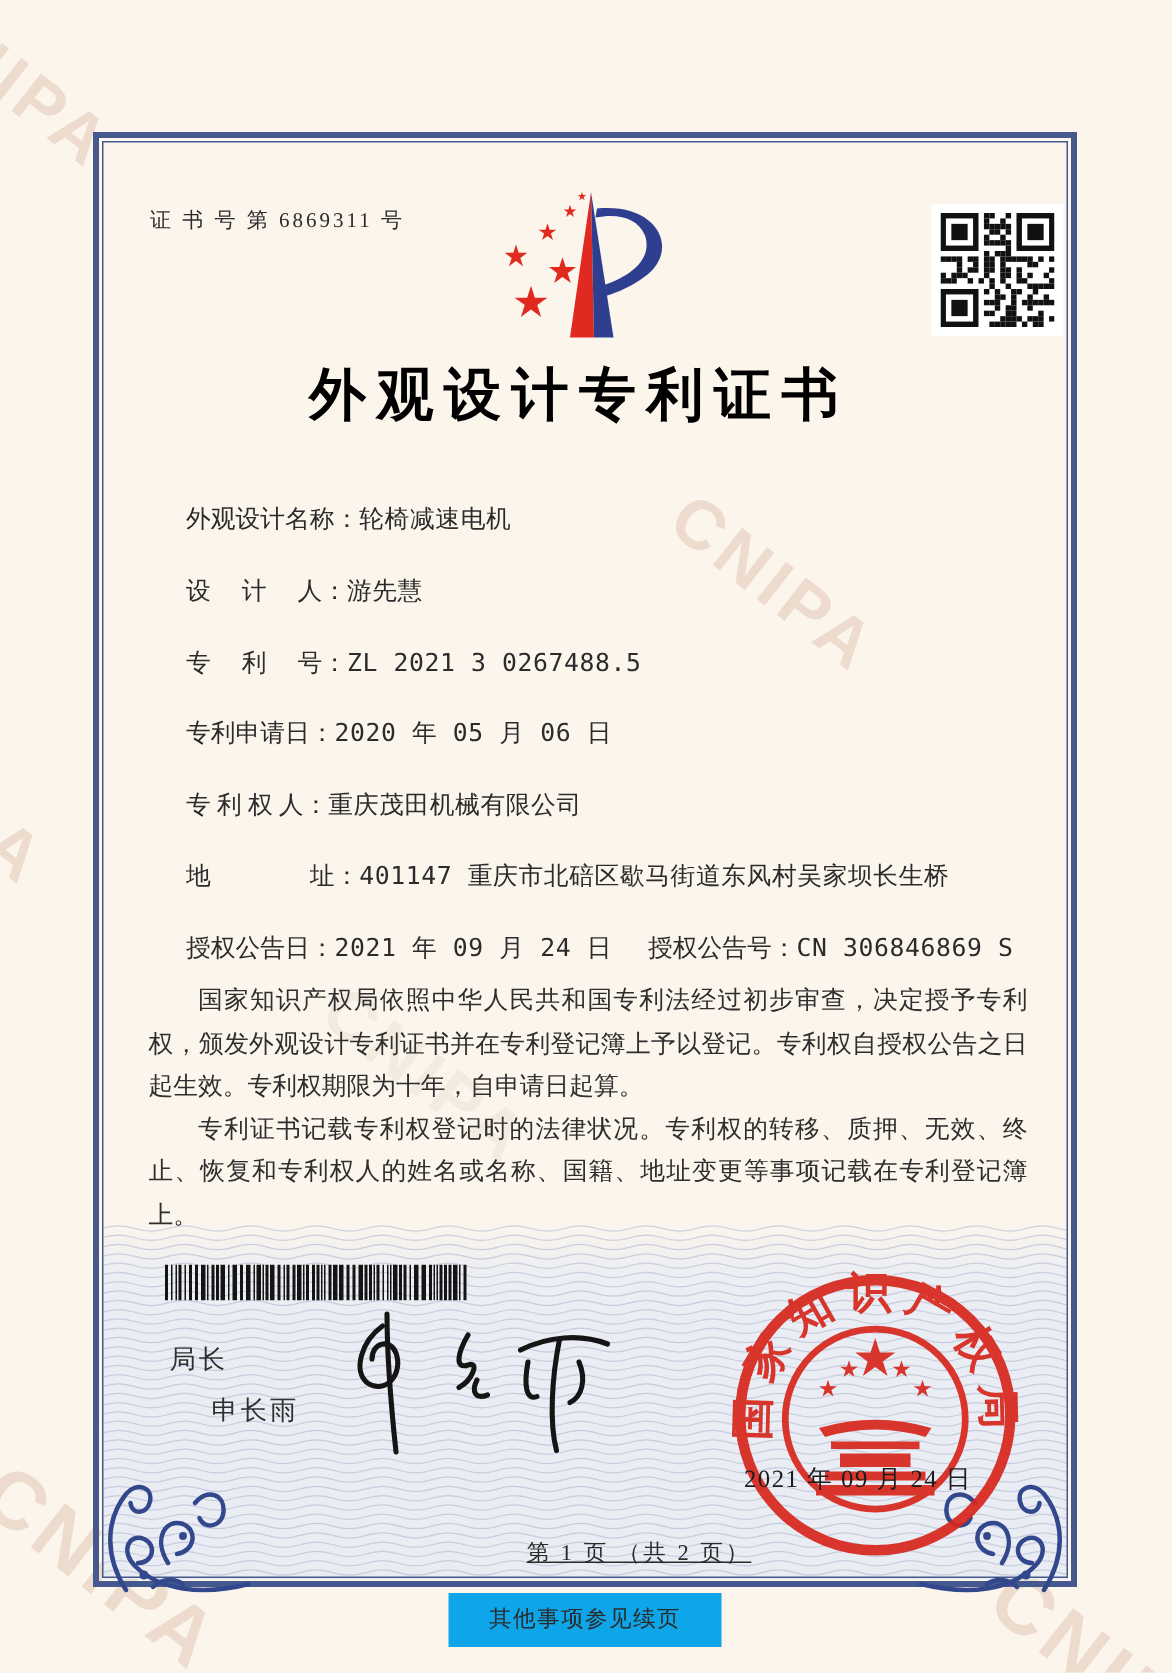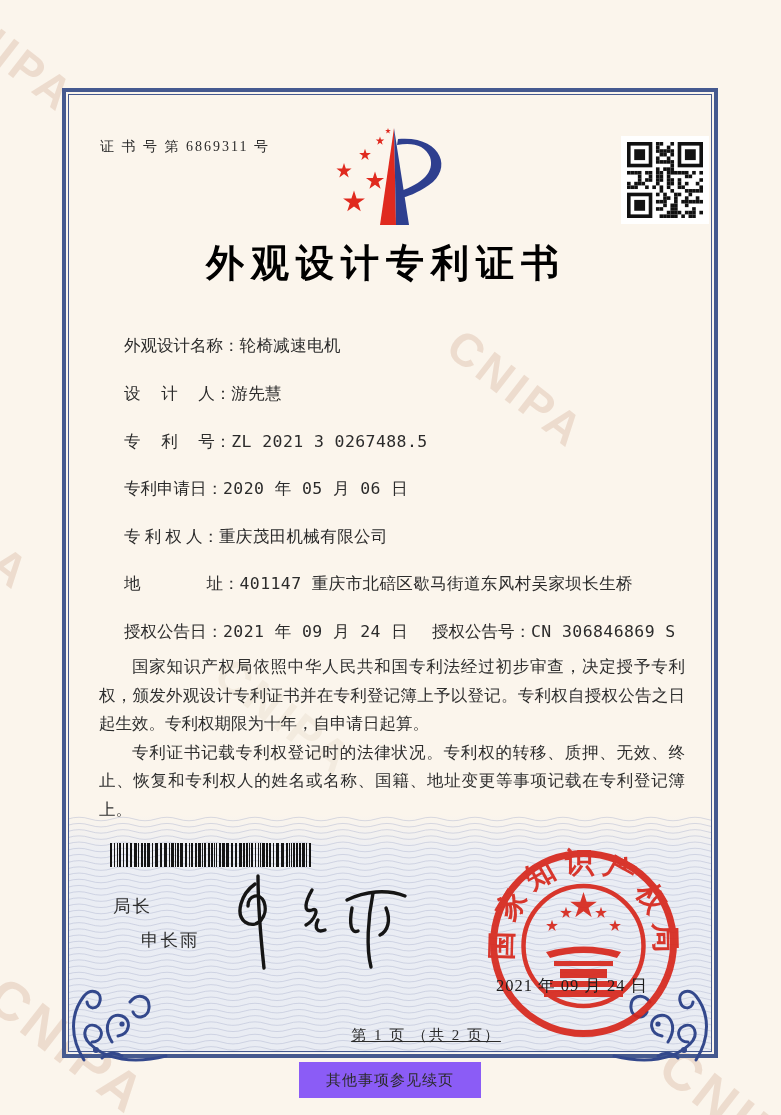--- a/index.html
+++ b/index.html
@@ -41,21 +41,21 @@
   #signer-name{left:113px;top:928px;font-family:"Liberation Sans","DejaVu Sans",sans-serif;
                font-size:17.5px;color:#2f2f2f;letter-spacing:2px;margin-left:28px;}
   #sig{left:215px;top:866px;}
   
   #seal{left:486px;top:846px;opacity:.92;}
   #sealdate{left:482px;top:975px;width:180px;text-align:center;font-size:16.5px;
             color:#1c1c1c;letter-spacing:1px;white-space:nowrap;}
   
   #pageinfo{left:62px;top:1026px;width:728px;text-align:center;font-size:15px;
             letter-spacing:2px;color:#2b2b2b;text-decoration:underline;}
-  #notebox{left:299px;top:1062px;width:182px;height:36px;background:#8b5cf6;
+  #notebox{left:299px;top:1062px;width:182px;height:36px;background:#0ea5e9;
            text-align:center;line-height:36px;font-size:15px;color:#2b2b2b;letter-spacing:1px;}
   
   .orn{position:absolute;}
 </style>
 </head>
 <body>
 
 <div class="wm" style="left:-40px;top:-18px;">CNIPA</div>
 <div class="wm" style="left:470px;top:318px;">CNIPA</div>
 <div class="wm" style="left:-84px;top:460px;">CNIPA</div>

